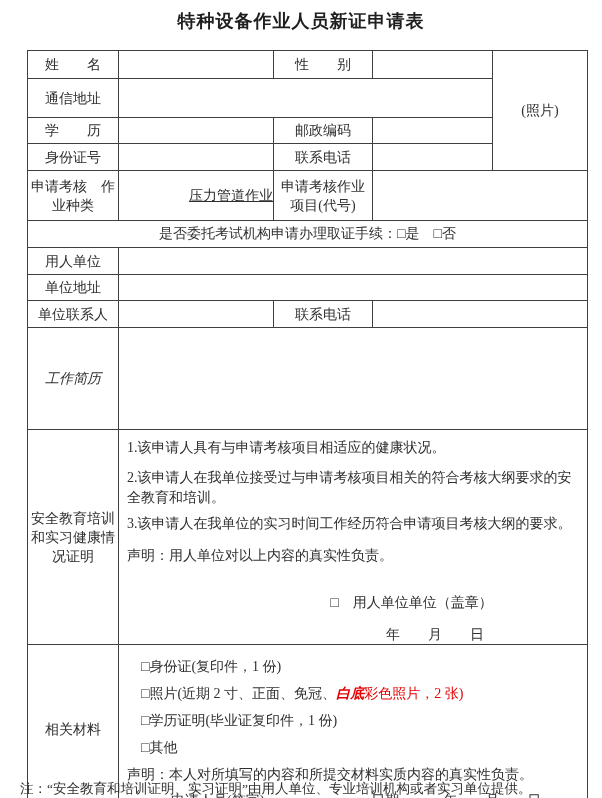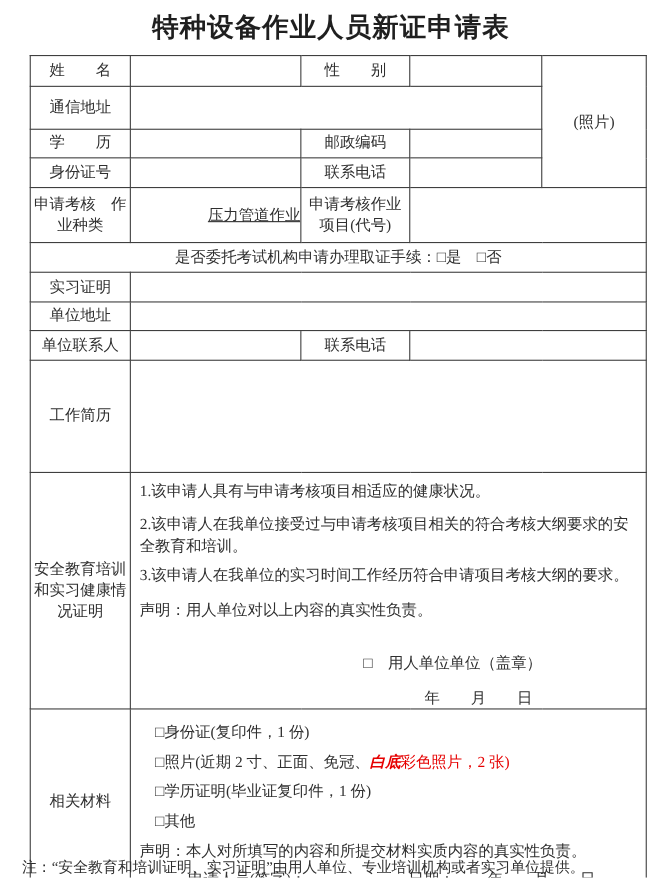--- a/index.html
+++ b/index.html
@@ -8,21 +8,21 @@
     position: relative;
     width: 602px; height: 798px;
     background: #ffffff;
     font-family: "Liberation Serif", "DejaVu Serif", serif;
     color: #2f2f2f;
     overflow: hidden;
   }
   .title {
     margin-top: 9px;
     text-align: center;
-    font-size: 24px;
+    font-size: 18px;
     font-weight: bold;
     letter-spacing: 1px;
     color: #1f1f1f;
   }
   table.form-table {
     position: absolute;
     left: 27px; top: 50px;
     width: 560px;
     border-collapse: collapse;
     table-layout: fixed;
@@ -44,21 +44,21 @@
   td.photo-cell { text-align: center; }
   tr.r1 td { height: 28px; }
   tr.r2 td { height: 39px; }
   tr.r3 td { height: 26px; margin-top: 20px; }
   tr.r4 td { height: 27px; }
   tr.r5 td { height: 50px; }
   tr.r6 td { height: 27px; }
   tr.r7 td { height: 27px; }
   tr.r8 td { height: 26px; }
   tr.r9 td { height: 27px; }
-  tr.r10 td { height: 102px; }
+  tr.r10 td { height: 102px; font-style: italic; }
   tr.r11 td { height: 198px; }
   tr.r12 td { height: 162px; }
   td.entrust { text-align: center; }
   .entrust-opt { margin-left: 14px; }
   td.cert-cell { vertical-align: top; padding: 6px 8px 0 8px; }
   .cert-cell p { line-height: 20px; }
   .cert-p1 { margin-top: 2px; }
   .cert-p2 { margin-top: 10px; }
   .cert-p3 { margin-top: 6px; }
   .cert-decl { margin-top: 12px; }
@@ -133,21 +133,21 @@
       <td class="val" colspan="2"></td>
     </tr>
 
     <tr class="r6">
       <td class="entrust" colspan="5">
         <span>是否委托考试机构申请办理取证手续：</span><span>□是</span><span class="entrust-opt">□否</span>
       </td>
     </tr>
 
     <tr class="r7">
-      <td class="lab">实习证明</td>
+      <td class="lab">用人单位</td>
       <td class="val" colspan="4"></td>
     </tr>
 
     <tr class="r8">
       <td class="lab">单位地址</td>
       <td class="val" colspan="4"></td>
     </tr>
 
     <tr class="r9">
       <td class="lab">单位联系人</td>

